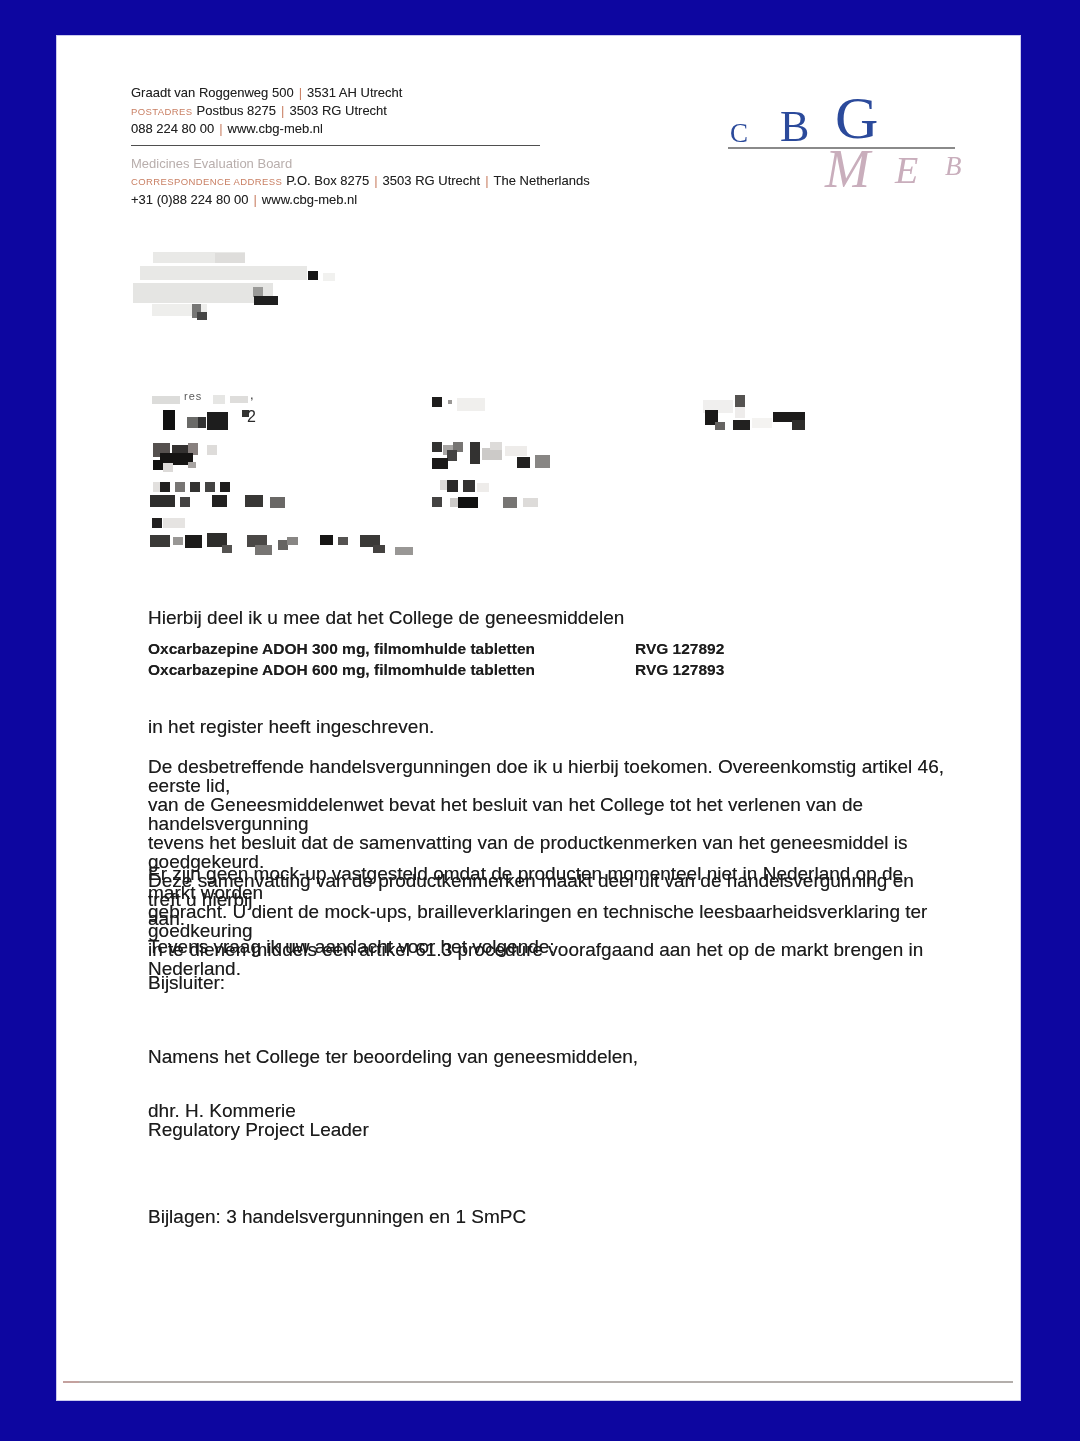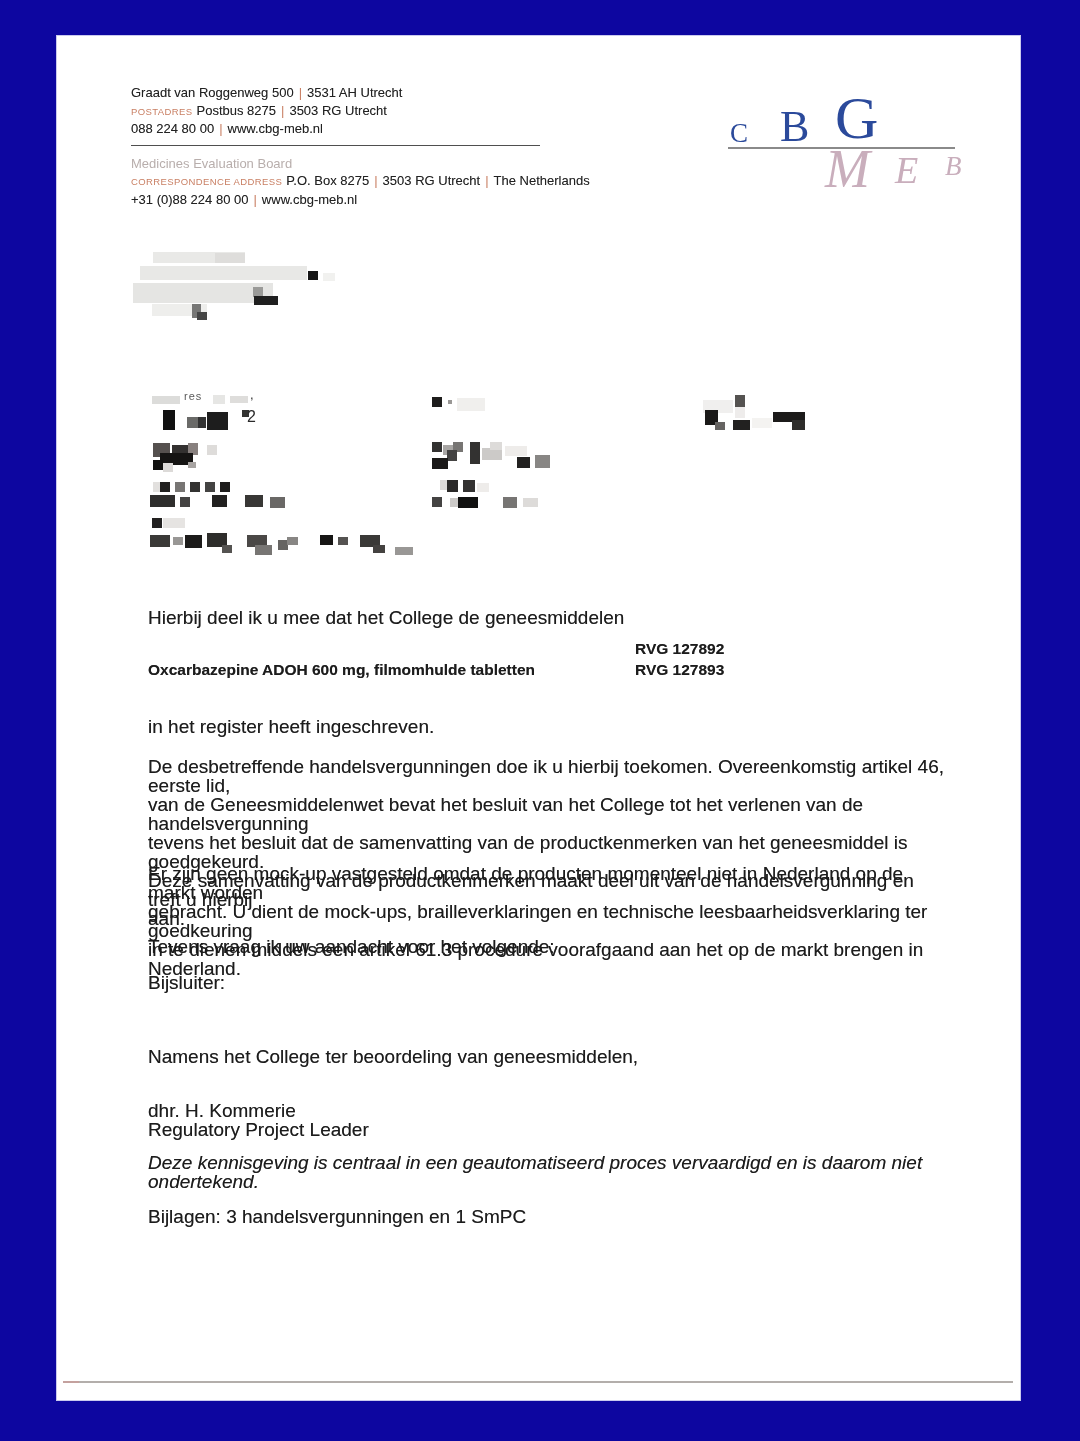--- a/index.html
+++ b/index.html
@@ -208,20 +208,21 @@
   </div>
 
   <span class="frag frag-res">res</span>
   <span class="frag frag-comma">,</span>
   <span class="frag frag-digit">2</span>
 
   <div class="block b-intro">Hierbij deel ik u mee dat het College de geneesmiddelen</div>
 
   <div class="products">
     <div class="prod-row">
+      <span>Oxcarbazepine ADOH 300 mg, filmomhulde tabletten</span>
       <span class="prod-rvg">RVG 127892</span>
     </div>
     <div class="prod-row">
       <span>Oxcarbazepine ADOH 600 mg, filmomhulde tabletten</span>
       <span class="prod-rvg">RVG 127893</span>
     </div>
   </div>
 
   <div class="block b-register">in het register heeft ingeschreven.</div>
   <div class="block b-license">De desbetreffende handelsvergunningen doe ik u hierbij toekomen. Overeenkomstig artikel 46, eerste lid,
@@ -230,17 +231,15 @@
 Deze samenvatting van de productkenmerken maakt deel uit van de handelsvergunning en treft u hierbij
 aan.</div>
   <div class="block b-mockup">Er zijn geen mock-up vastgesteld omdat de producten momenteel niet in Nederland op de markt worden
 gebracht. U dient de mock-ups, brailleverklaringen en technische leesbaarheidsverklaring ter goedkeuring
 in te dienen middels een artikel 61.3 procedure voorafgaand aan het op de markt brengen in Nederland.</div>
   <div class="block b-attention">Tevens vraag ik uw aandacht voor het volgende:</div>
   <div class="block b-leaflet-h">Bijsluiter:</div>
   <div class="block b-signer">dhr. H. Kommerie
 Regulatory Project Leader</div>
   <div class="block b-closing">Namens het College ter beoordeling van geneesmiddelen,</div>
-  <div class="block b-note">Deze kennisgeving is centraal in een geautomatiseerd proces vervaardigd en is daarom niet
-ondertekend.</div>
   <div class="block b-attach">Bijlagen: 3 handelsvergunningen en 1 SmPC</div>
 
 </div>
 
 </body></html>

